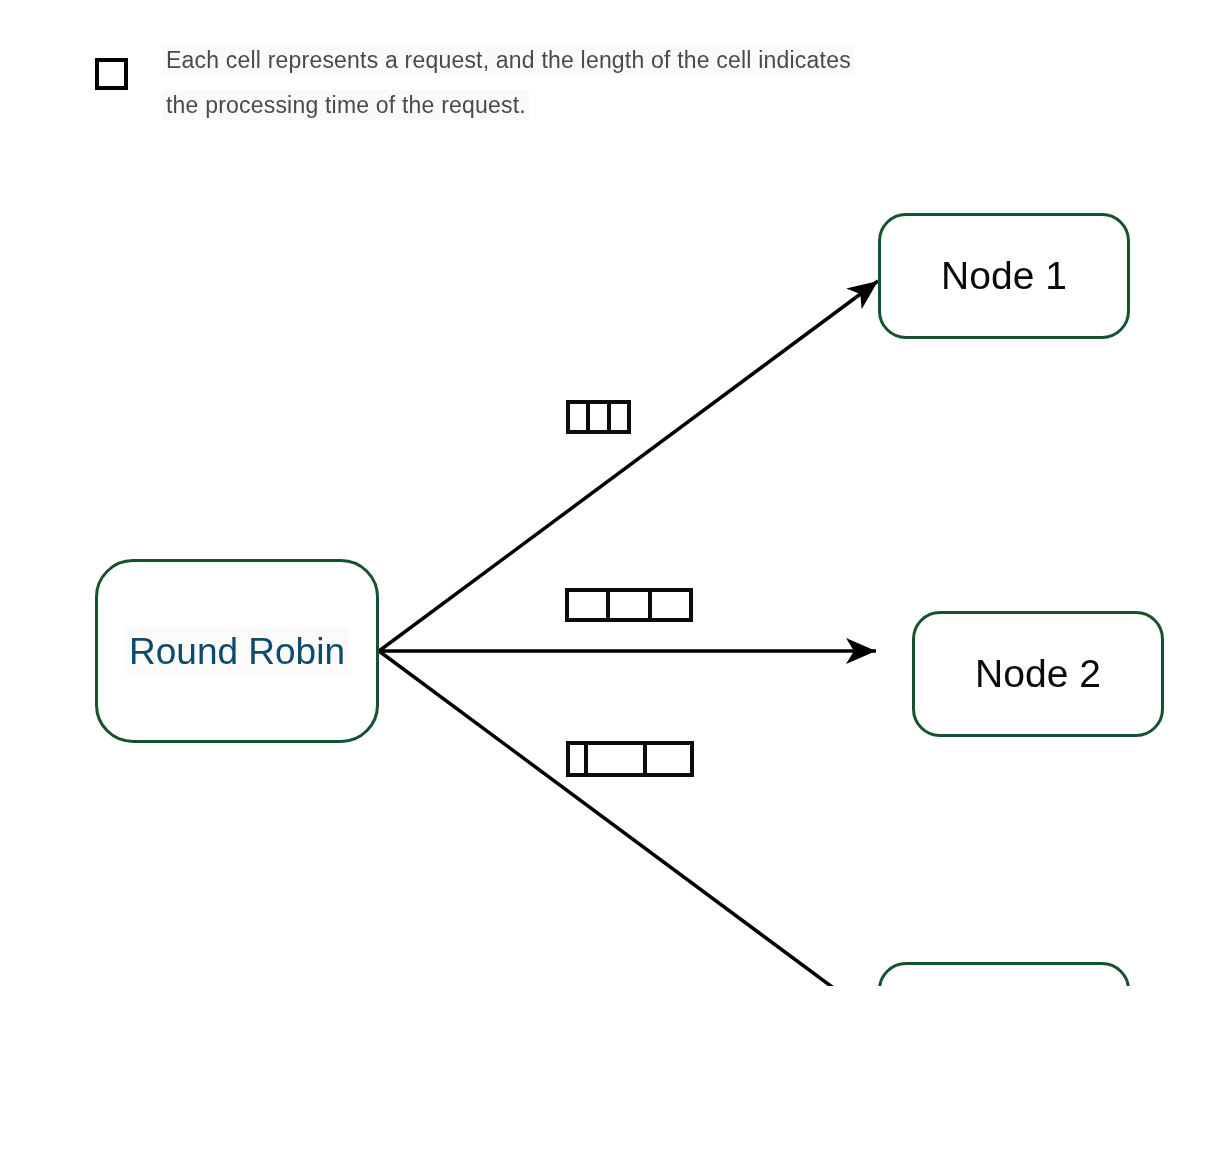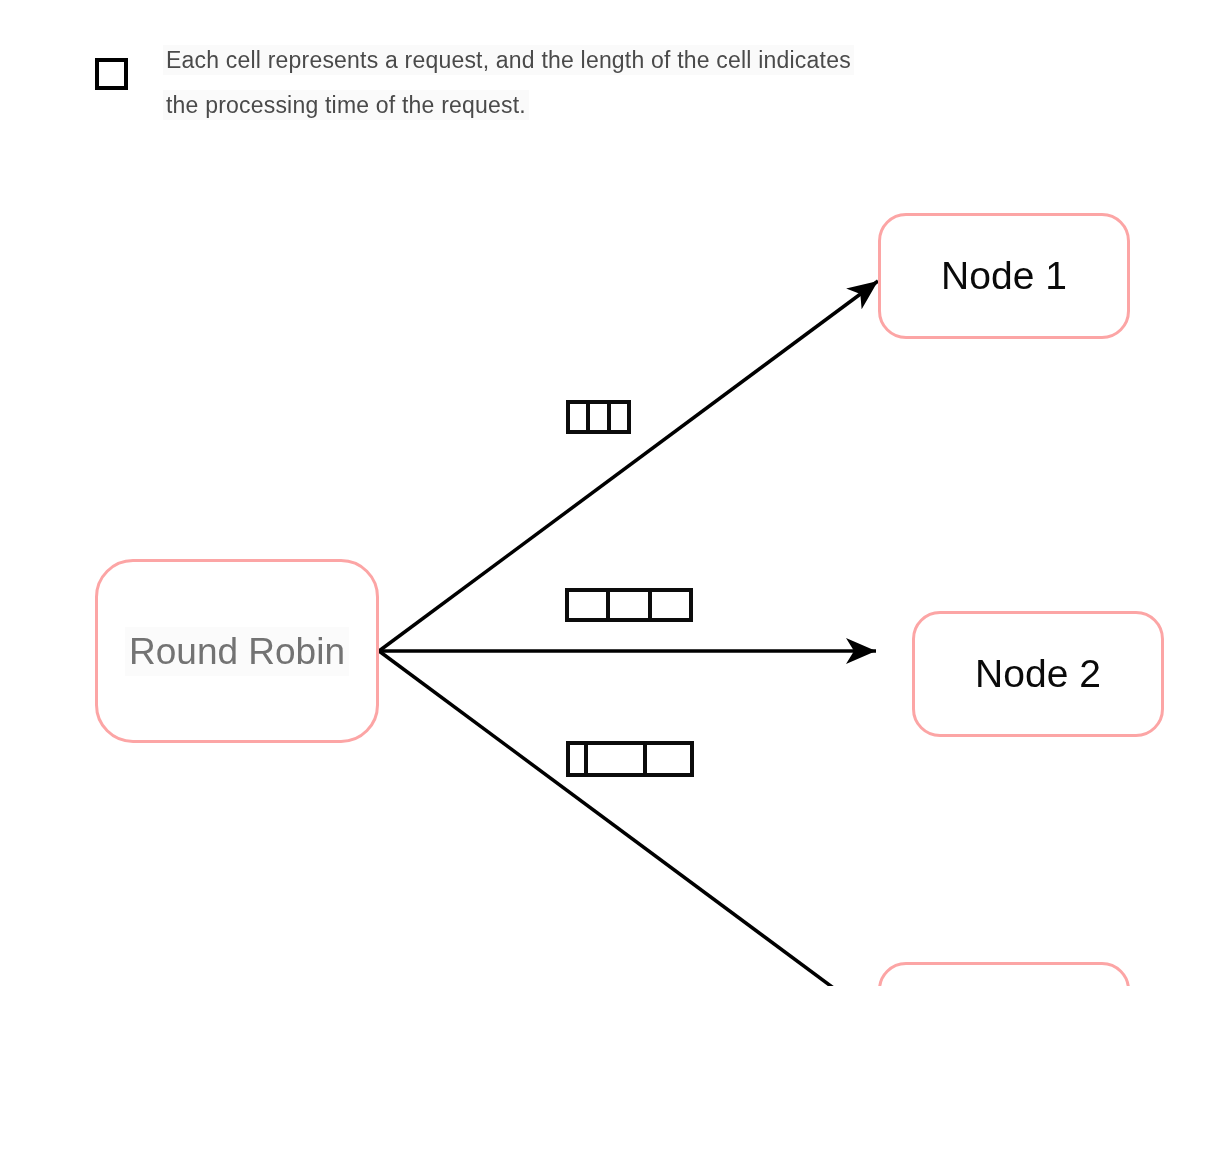--- a/index.html
+++ b/index.html
@@ -52,34 +52,34 @@
     position: absolute;
     left: 0;
     top: 0;
   }
 
   
   .box {
     position: absolute;
     box-sizing: border-box;
     background: #ffffff;
-    border: 3px solid #fca5a5;
+    border: 3px solid #14532d;
     display: flex;
     flex-direction: column;
     align-items: center;
     justify-content: center;
     text-align: right;
   }
   .balancer-box {
     left: 95px;
     top: 559px;
     width: 284px;
     height: 184px;
     border-radius: 38px;
-    color: #737373;
+    color: #0c4a6e;
     font-size: 37px;
     line-height: 49px;
   }
   .balancer-box .hl {
     background: #fbfbfb;
     padding: 0 4px;
   }
   .node-box {
     width: 252px;
     height: 126px;

